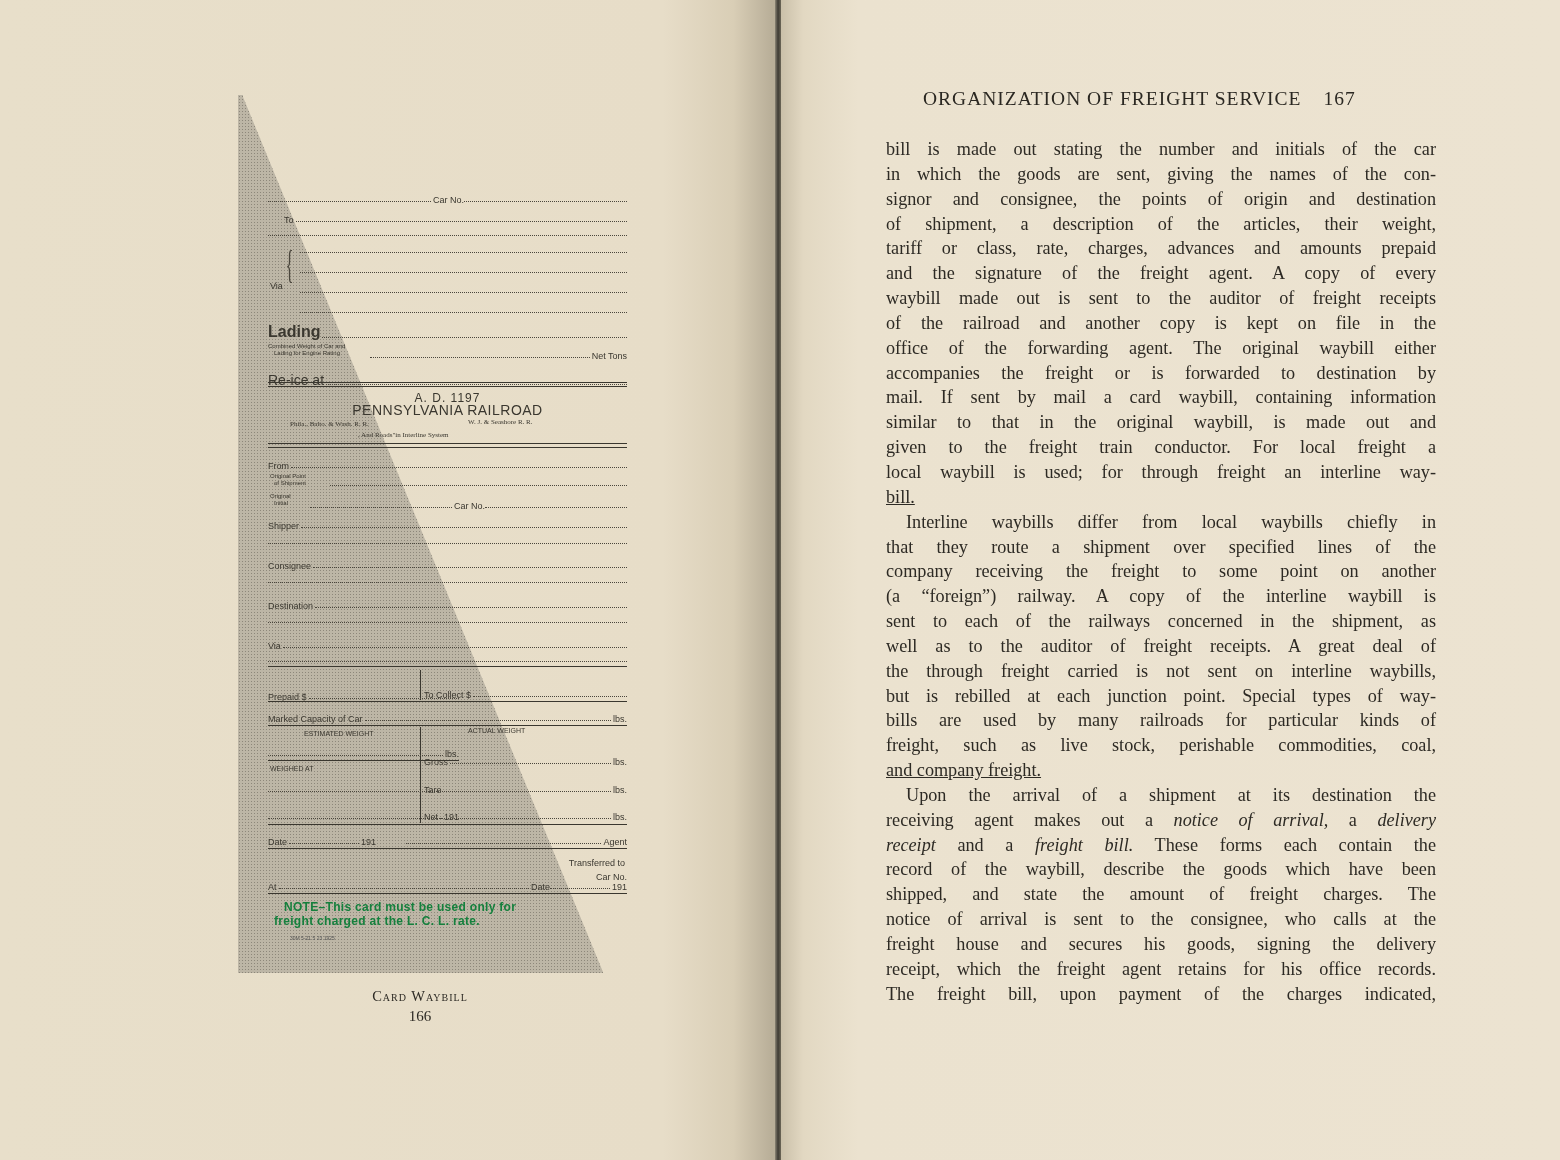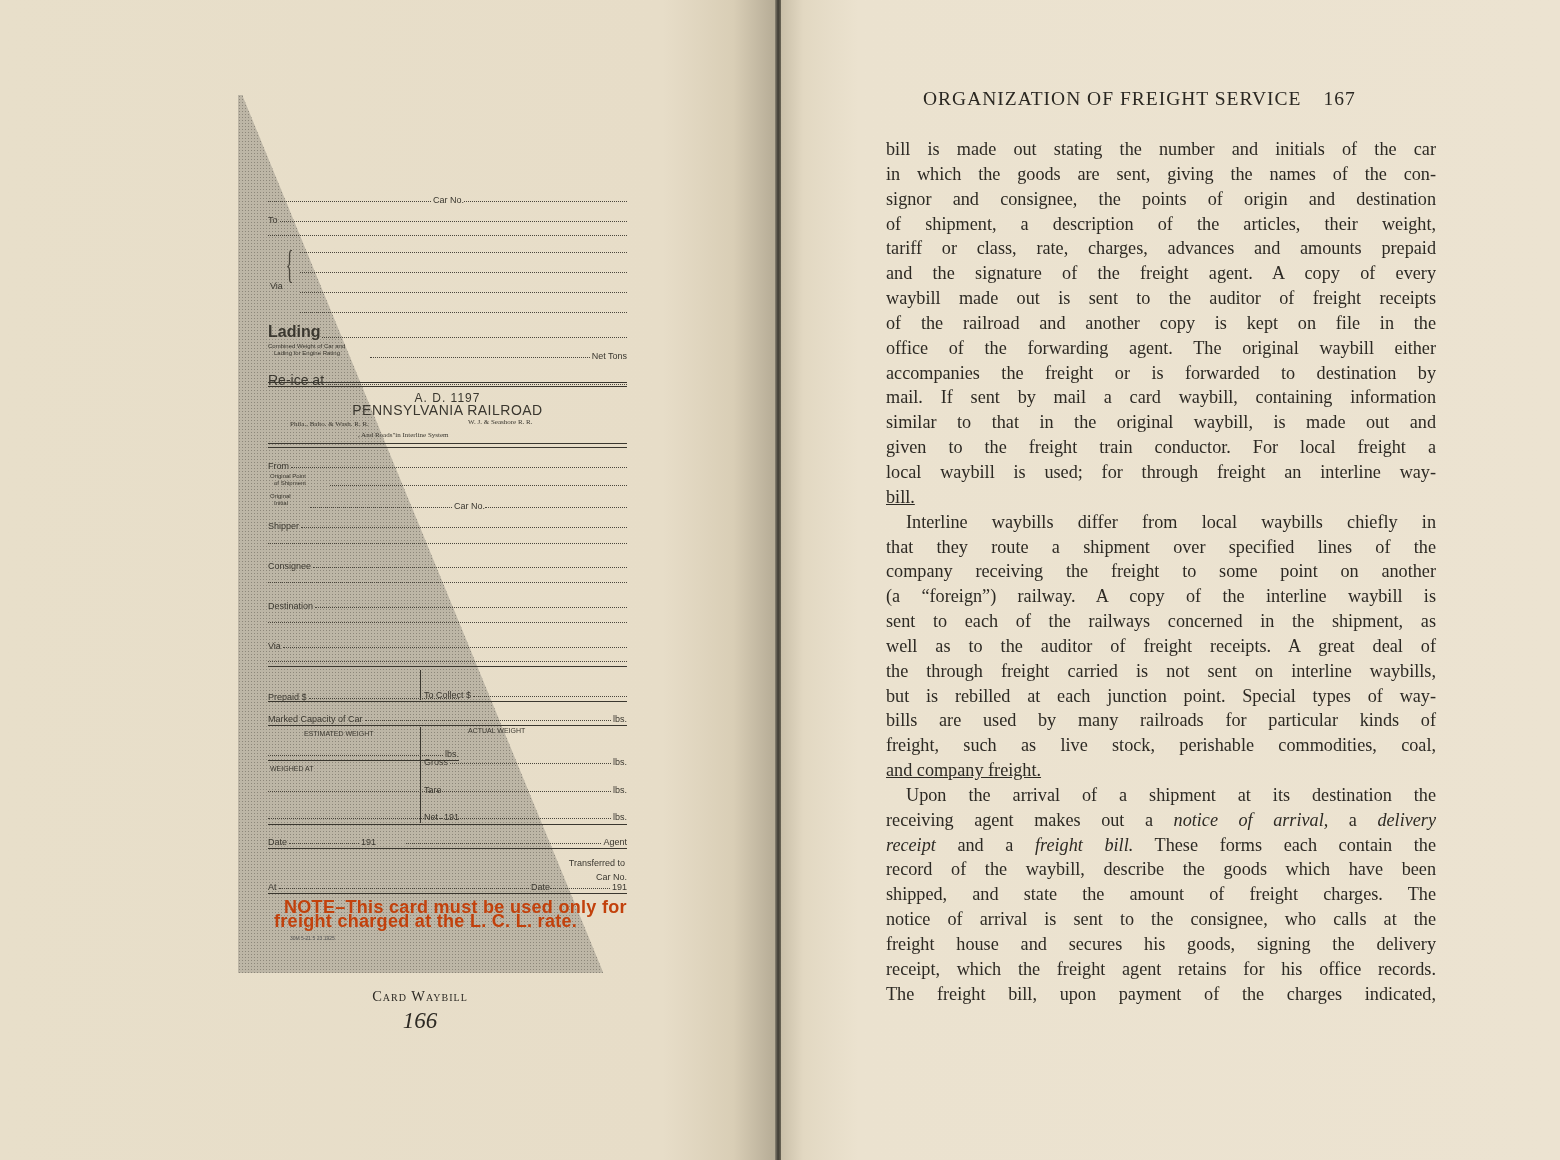--- a/index.html
+++ b/index.html
@@ -31,26 +31,26 @@
     .hline { position: absolute; left: 30px; right: 22px; border-bottom: 1.5px solid #3a372f; }
     .dline { position: absolute; left: 30px; right: 22px; border-bottom: 1px dotted #4a463c; }
     .small { font-size: 6px; line-height: 7px; }
     .reice { font-size: 14px; }
     .center { position: absolute; left: 30px; right: 22px; text-align: center; }
     .prr-ad { font-size: 12px; letter-spacing: 1px; }
     .prr-title { font-size: 14px; letter-spacing: 0.5px; }
     .prr-sub { font-family: "Liberation Serif", serif; font-size: 7px; }
     .vline { position: absolute; border-left: 1px solid #3a372f; }
     .brace { position: absolute; font-size: 40px; font-family: "Liberation Serif", serif; color: #4a463c; transform: scaleX(0.4); }
-    .note { position: absolute; left: 36px; top: 805px; font-size: 18px; line-height: 14px; font-weight: bold; color: #c2410c; letter-spacing: 0.3px; }
+    .note { position: absolute; left: 36px; top: 805px; font-size: 12px; line-height: 14px; font-weight: bold; color: #15803d; letter-spacing: 0.3px; }
     .printcode { position: absolute; left: 52px; top: 840px; font-size: 5px; color: #555; }
 
     .caption { position: absolute; left: 300px; width: 240px; text-align: center; }
     .cap-title { top: 988px; font-size: 14.5px; font-variant: small-caps; letter-spacing: 1px; }
-    .cap-page { top: 1008px; font-size: 23px; font-style: italic; }
+    .cap-page { top: 1008px; font-size: 15px; }
 
     
     .running-head { position: absolute; left: 923px; top: 88px; font-size: 19.5px; letter-spacing: 1px; color: #2b2822; white-space: nowrap; }
     .running-head .pnum { margin-left: 22px; }
     .body-text { position: absolute; left: 886px; top: 137px; width: 550px; font-size: 18.2px; line-height: 24.85px; color: #2d2a24; text-align: justify; }
     .body-text .ln { display: block; text-align: justify; text-align-last: justify; white-space: nowrap; }
     .body-text .ln.last { text-align-last: left; text-decoration: underline; }
     .body-text i { font-style: italic; }
   </style>
 </head>
@@ -62,21 +62,21 @@
 
 <div class="card">
   <div class="card-shade2"></div>
   <div class="card-content">
 
     <div class="row" style="top:96px;">
       <span class="dots"></span>
         <span class="rlbl">Car No.</span>
         <span class="dots"></span>
     </div>
-    <div class="row" style="top:116px;">
+    <div class="row" style="top:116px;margin-left:16px;">
       <span class="lbl">To</span>
         <span class="dots"></span>
     </div>
     <div class="dline" style="top:140px;"></div>
     <div class="dline" style="top:157px; left:62px;"></div>
     <div class="dline" style="top:177px; left:62px;"></div>
     <div class="dline" style="top:197px; left:62px;"></div>
     <div class="dline" style="top:217px; left:62px;"></div>
     <div class="brace" style="left:42px; top:146px;">{</div>
     <div style="position:absolute; left:32px; top:186px;">Via</div>

